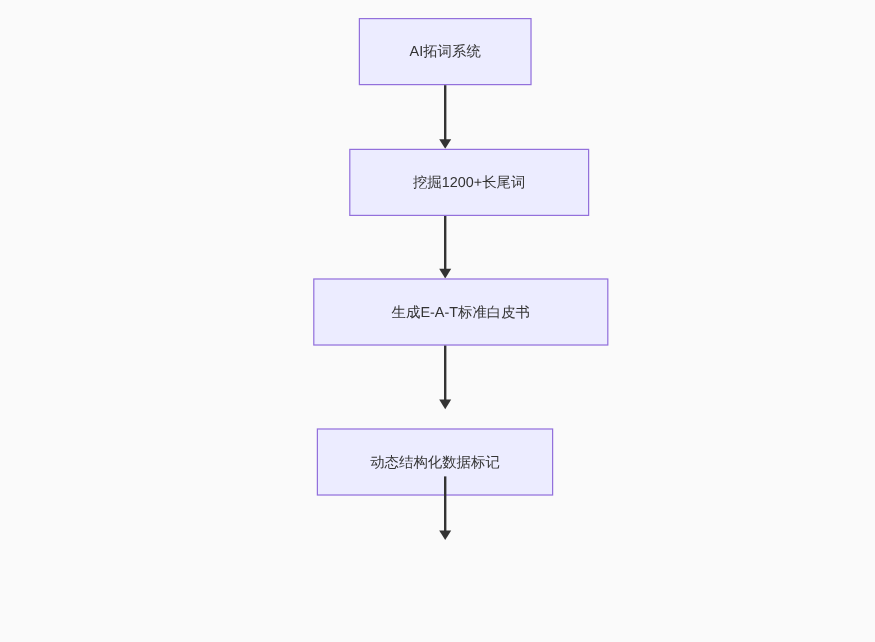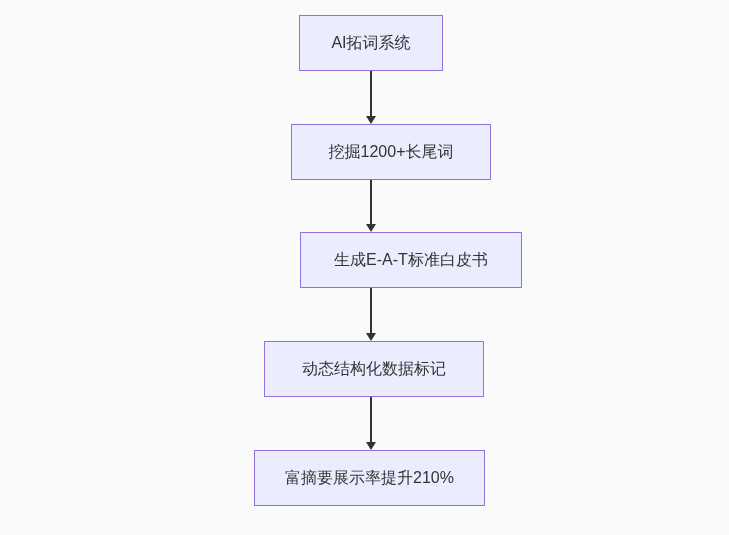--- a/index.html
+++ b/index.html
@@ -16,29 +16,29 @@
     font-family: "Liberation Sans", "DejaVu Sans", sans-serif;
   }
   .node {
     position: absolute;
     box-sizing: border-box;
     background: #ECECFF;
     border: 1px solid #9370DB;
     display: flex;
     align-items: center;
     justify-content: center;
-    font-size: 16px;
+    font-size: 12px;
     color: #333333;
     text-align: center;
     white-space: nowrap;
   }
   .node-1 { left: 299px; top: 15px;  width: 144px; height: 56px; }
   .node-2 { left: 291px; top: 124px; width: 200px; height: 56px; }
-  .node-3 { left: 261px; top: 232px; width: 222px; height: 56px; margin-left: 39px; }
-  .node-4 { left: 264px; top: 341px; width: 220px; height: 56px; }
+  .node-3 { left: 261px; top: 232px; width: 246px; height: 56px; }
+  .node-4 { left: 264px; top: 357px; width: 197px; height: 56px; }
   .node-5 { left: 254px; top: 450px; width: 231px; height: 56px; }
   .edge {
     position: absolute;
     left: 365px;
     width: 12px;
   }
   .edge-1 { top: 71px;  height: 53px; }
   .edge-2 { top: 180px; height: 52px; }
   .edge-3 { top: 288px; height: 53px; }
   .edge-4 { top: 397px; height: 53px; }
@@ -97,17 +97,14 @@
 
   <div class="node node-4">
     <span>动态结构化数据标记</span>
   </div>
 
   <div class="edge edge-4">
     <div class="line"></div>
     <div class="head"></div>
   </div>
 
-  <div class="node node-5">
-    <span>富摘要展示率提升210%</span>
-  </div>
 
 </div>
 
 </body></html>

